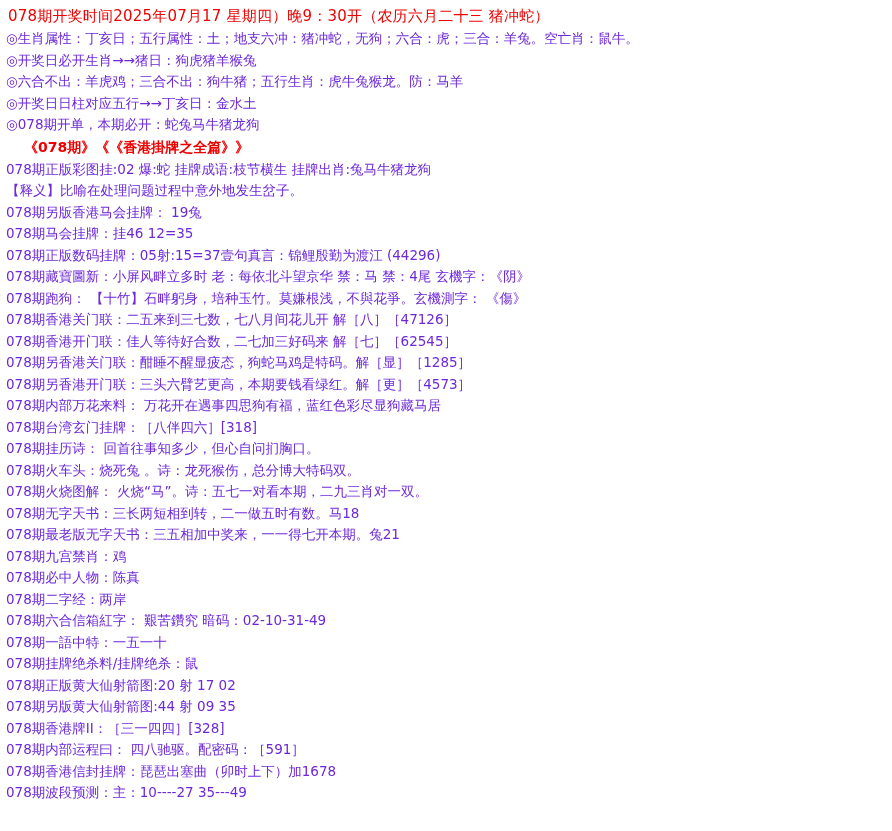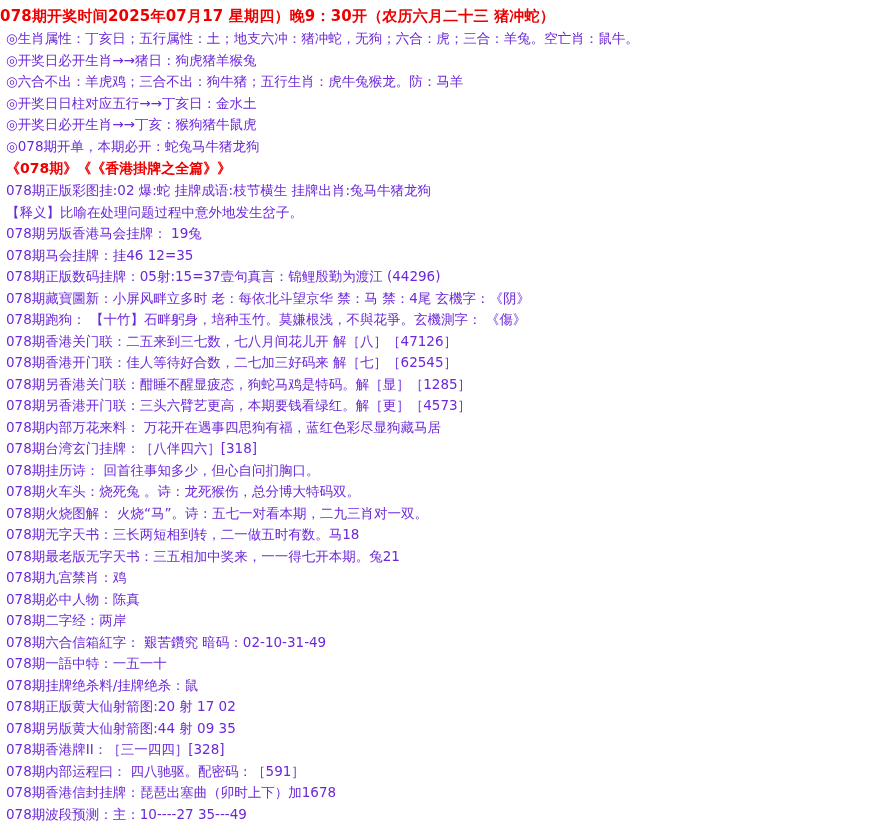--- a/index.html
+++ b/index.html
@@ -14,52 +14,52 @@
     color: #0000cc;
     font-size: 13px;
   }
   .page {
     width: 892px;
     padding: 4px 0 0 0;
     box-sizing: border-box;
   }
   .title-line {
     color: #ee0000;
-    font-weight: bold;
+    font-weight: normal;
     font-size: 15px;
     line-height: 24px;
+    padding-left: 8px;
     letter-spacing: 0.2px;
   }
   .sec-red {
     color: #ee0000;
     font-weight: bold;
     font-size: 14px;
     line-height: 23px;
-    padding-left: 6px;
+    padding-left: 24px;
   }
   .blue-b {
     color: #6d28d9;
     font-size: 13.5px;
     line-height: 21.5px;
     padding-left: 6px;
   }
 </style>
 </head>
 <body>
 
 <div class="page">
 
   <div class="title-line">078期开奖时间2025年07月17   星期四）晚9：30开（农历六月二十三   猪冲蛇）</div>
 
   <div>
     <div class="blue-b">◎生肖属性：丁亥日；五行属性：土；地支六冲：猪冲蛇，无狗；六合：虎；三合：羊兔。空亡肖：鼠牛。</div>
     <div class="blue-b">◎开奖日必开生肖→→猪日：狗虎猪羊猴兔</div>
     <div class="blue-b">◎六合不出：羊虎鸡；三合不出：狗牛猪；五行生肖：虎牛兔猴龙。防：马羊</div>
     <div class="blue-b">◎开奖日日柱对应五行→→丁亥日：金水土</div>
-    <div class="blue-b">◎开奖日必开生肖→→丁亥：猴狗猪牛鼠虎</div>
     <div class="blue-b">◎078期开单，本期必开：蛇兔马牛猪龙狗</div>
   </div>
 
   <div class="sec-red">《078期》《《香港掛牌之全篇》》</div>
 
   <div>
     <div class="blue-b">078期正版彩图挂:02  爆:蛇  挂牌成语:枝节横生  挂牌出肖:兔马牛猪龙狗</div>
     <div class="blue-b">【释义】比喻在处理问题过程中意外地发生岔子。</div>
     <div class="blue-b">078期另版香港马会挂牌：  19兔</div>
     <div class="blue-b">078期马会挂牌：挂46  12=35</div>

